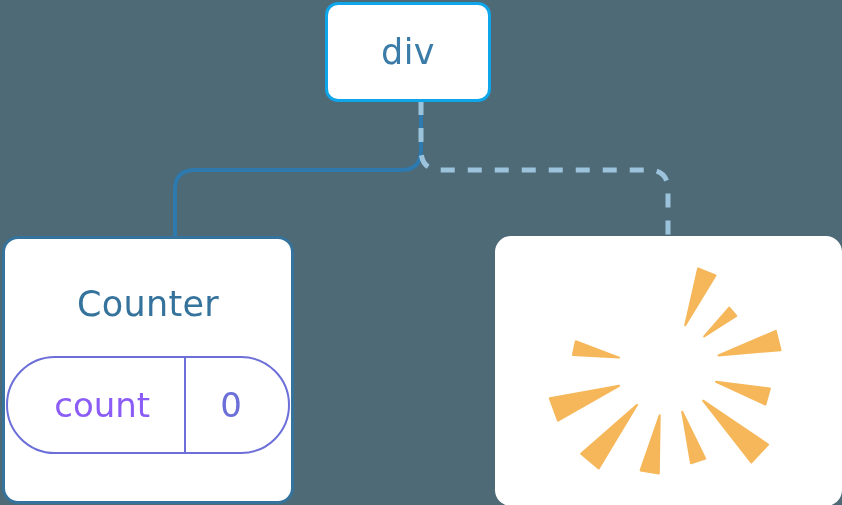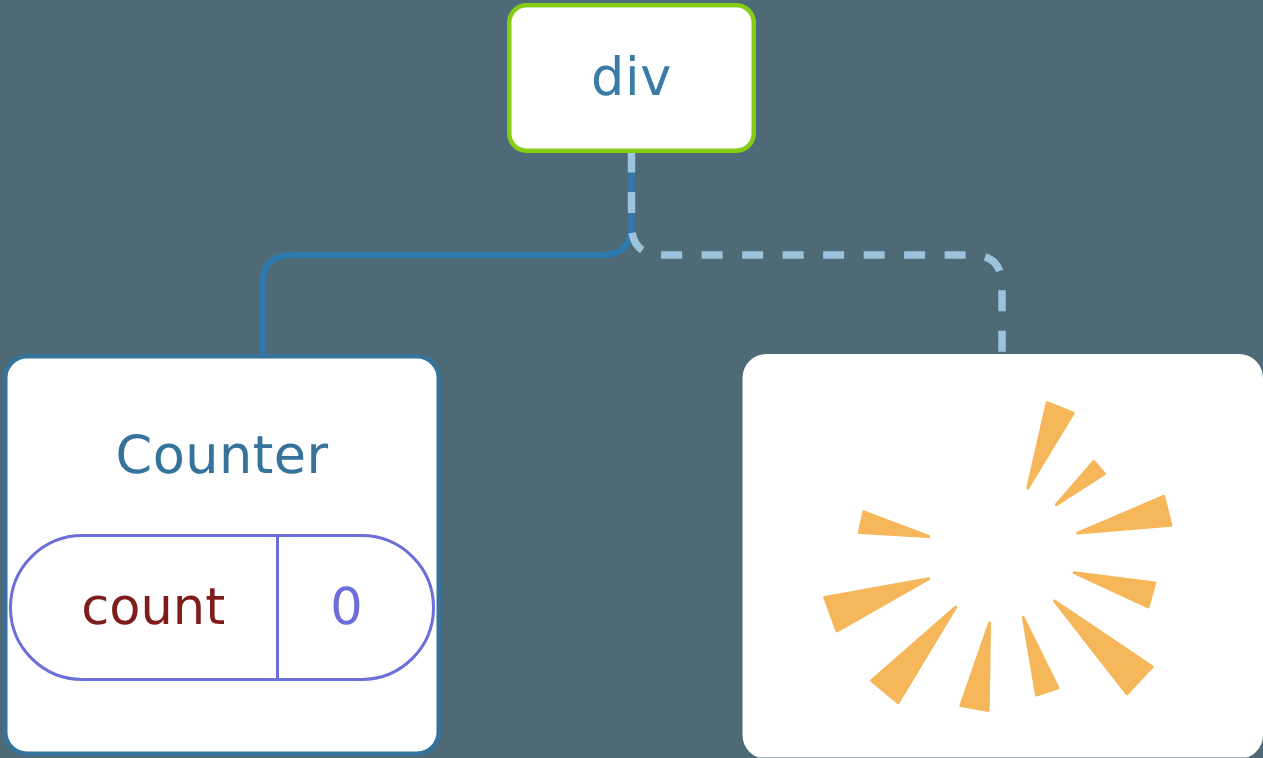--- a/index.html
+++ b/index.html
@@ -31,25 +31,25 @@
   
   .node {
     position: absolute;
     background: #ffffff;
     box-sizing: border-box;
     border-radius: 14px;
   }
 
   
   #node-div {
-    left: 338px;
+    left: 325px;
     top: 2px;
     width: 166px;
     height: 100px;
-    border: 3px solid #84cc16;
+    border: 3px solid #0ea5e9;
     border-radius: 13px;
     display: flex;
     align-items: center;
     justify-content: center;
   }
   #node-div .node-title {
     font-size: 35px;
     color: #3a7ba8;
     letter-spacing: 0.5px;
     line-height: 1;
@@ -86,21 +86,21 @@
     box-sizing: border-box;
     background: #ffffff;
     overflow: hidden;
   }
   .state-pill .pill-key {
     display: flex;
     align-items: center;
     justify-content: center;
     padding: 0 34px 0 46px;
     font-size: 34px;
-    color: #7f1d1d;
+    color: #8b5cf6;
     line-height: 1;
   }
   .state-pill .pill-divider {
     width: 2px;
     background: #6c6fd8;
     flex: 0 0 2px;
   }
   .state-pill .pill-value {
     display: flex;
     align-items: center;

